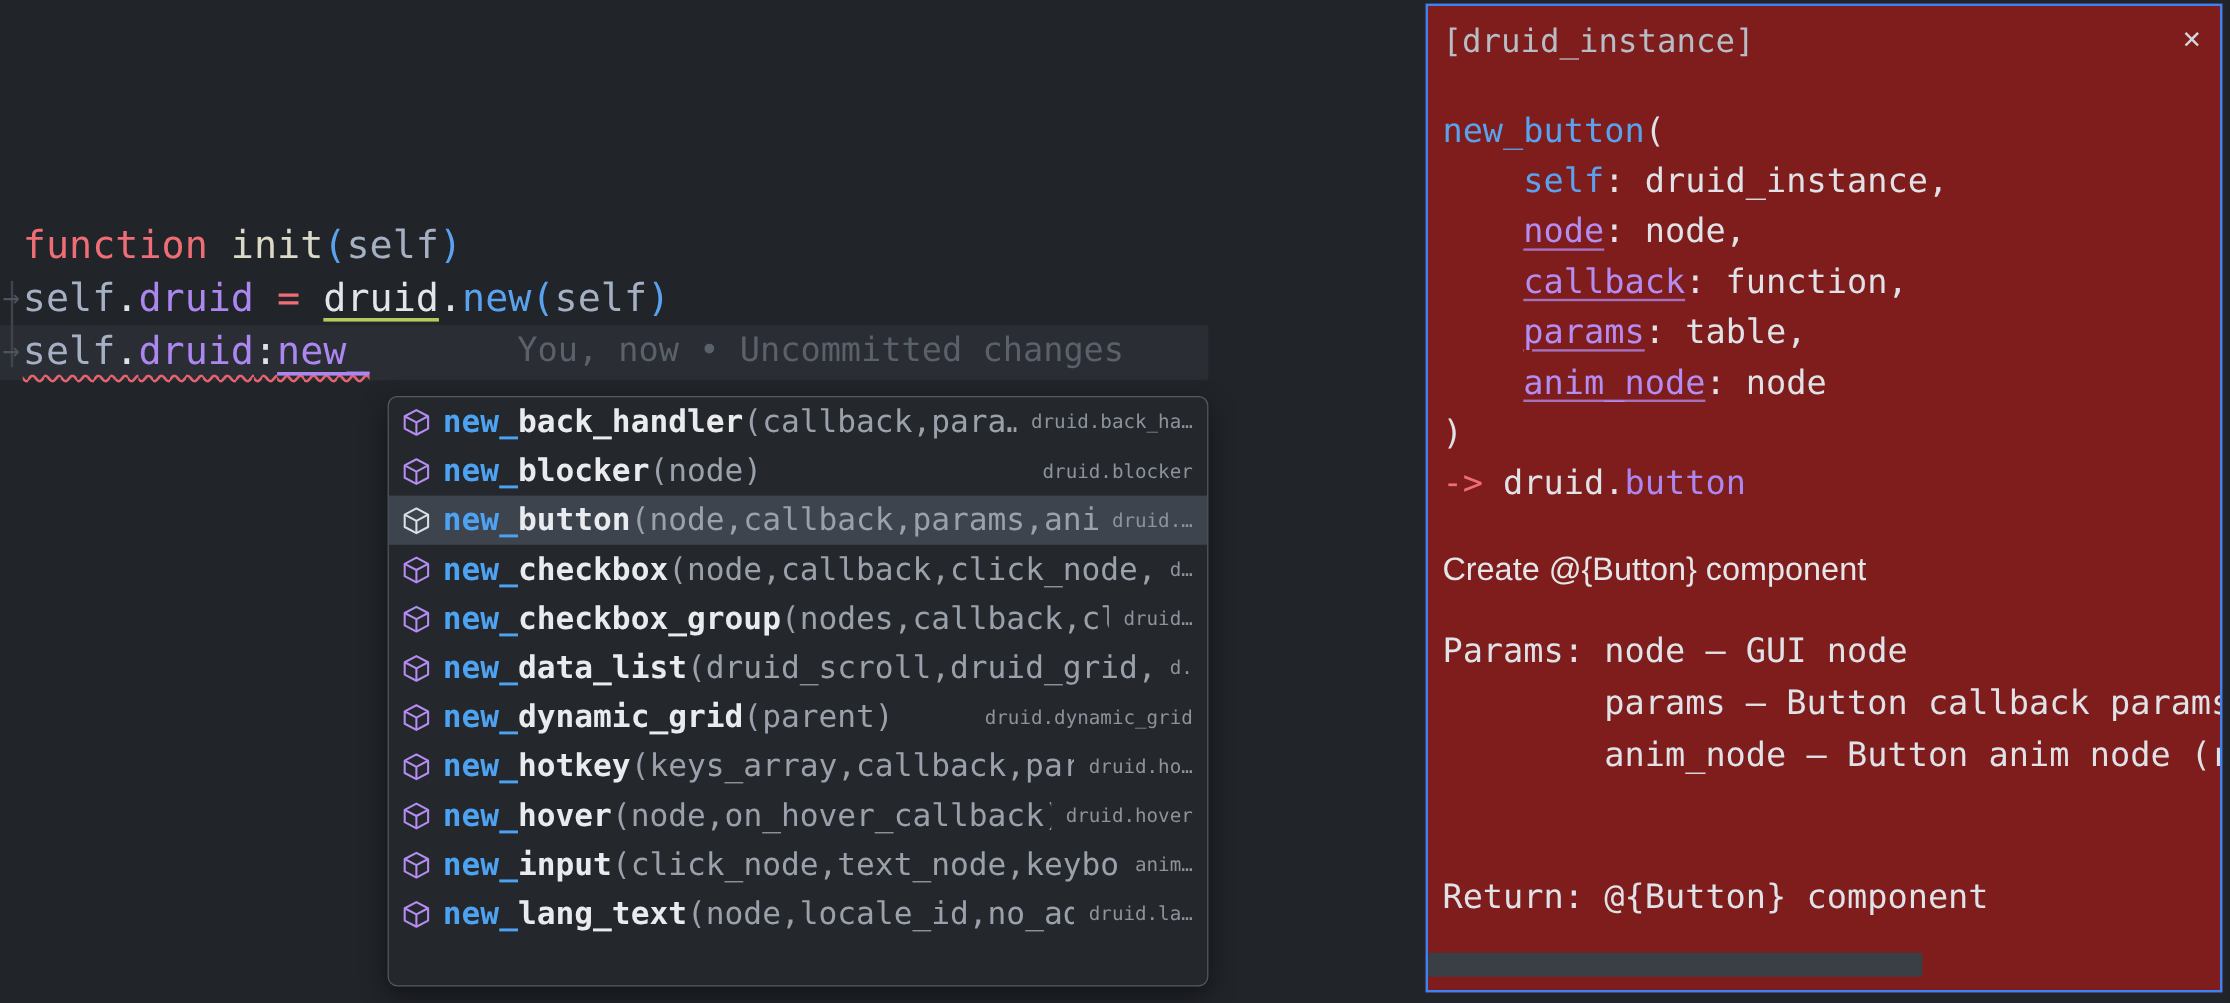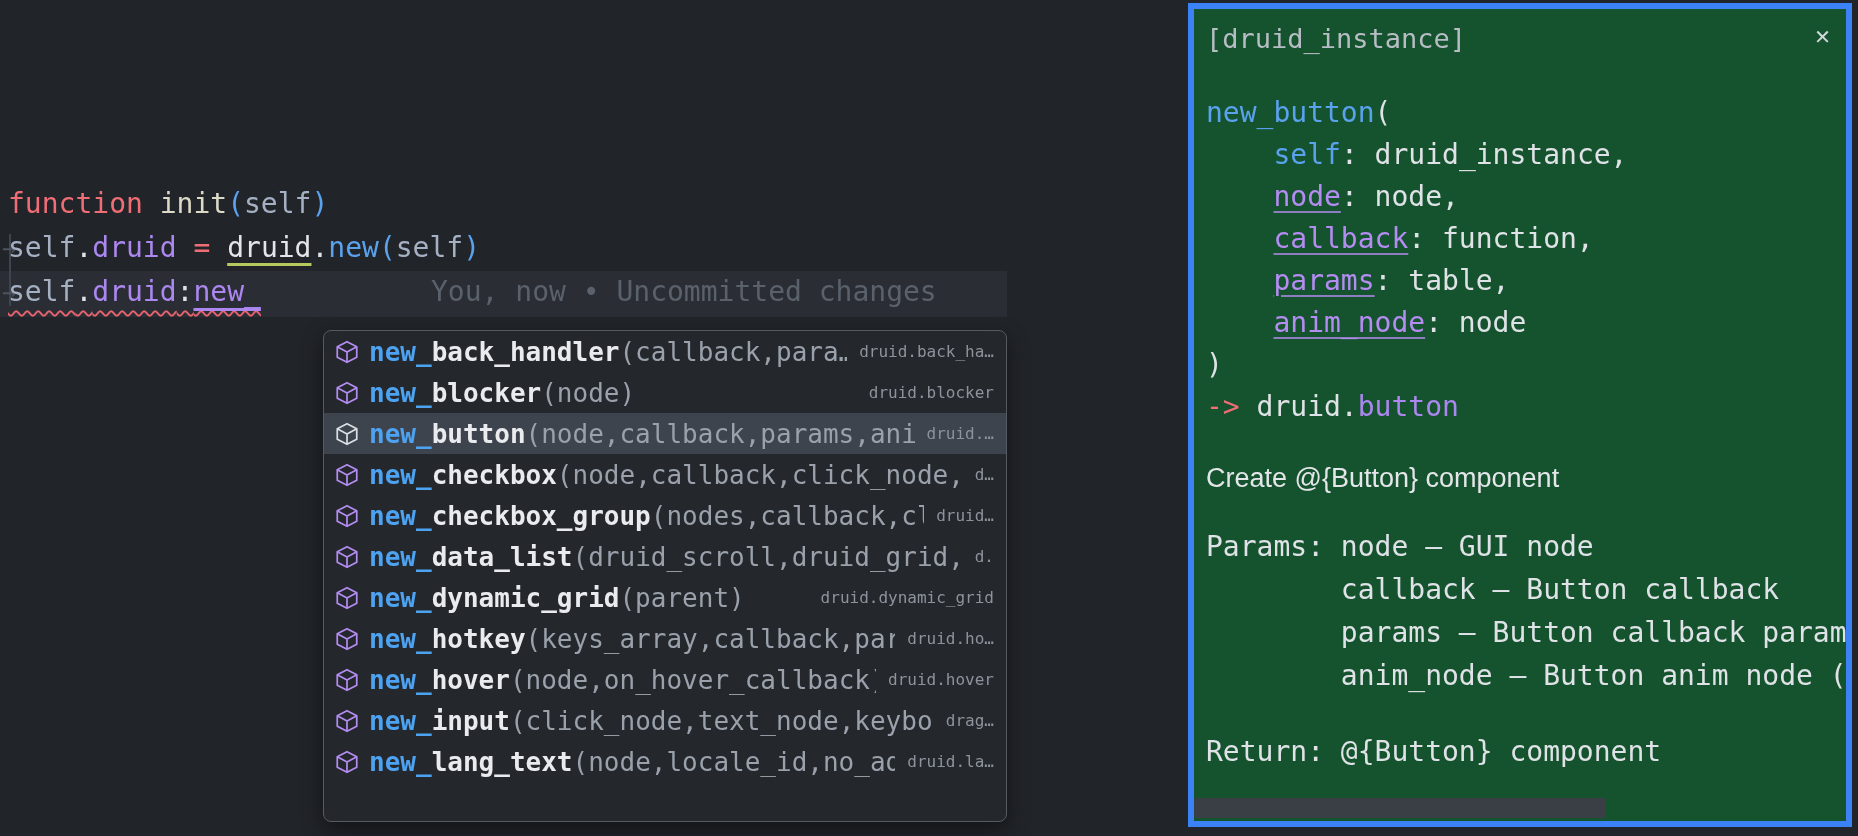--- a/index.html
+++ b/index.html
@@ -2,21 +2,21 @@
 <html><head>
 <meta charset="utf-8">
 <style>
   html,body{margin:0;padding:0}
   body{
     width:1858px;height:836px;position:relative;overflow:hidden;
     background:#212429;color:#dfe2e6;
     font-family:"DejaVu Sans Mono","Liberation Mono",monospace;
   }
   
-  .code-line{position:absolute;left:8px;height:44px;line-height:44px;font-size:28px;white-space:pre}
+  .code-line{position:absolute;left:19px;height:44px;line-height:44px;font-size:32px;white-space:pre}
   #code-l1{top:182px}
   #code-l2{top:226px}
   #code-l3{top:270px}
   #line-band{position:absolute;left:0;top:271px;width:1007px;height:46px;background:#2a2e34}
   #blame{position:absolute;left:431px;top:270px;height:44px;line-height:44px;font-size:28px;color:#5a616b;white-space:pre}
   #indent-guide{position:absolute;left:9px;top:234px;width:2px;height:72px;background:#3f454e}
   .gutter-arrow{position:absolute;left:2px;height:44px;line-height:44px;font-size:24px;color:#4d545e}
   #arrow-2{top:226px}
   #arrow-3{top:270px}
   
@@ -42,21 +42,21 @@
   .ac-icon svg{width:26px;height:26px;display:block;stroke:#b48cf2;stroke-width:1.6;fill:none;stroke-linejoin:round}
   .ac-row.selected .ac-icon svg{stroke:#dbdfe5}
   .ac-main{white-space:pre;overflow:hidden;margin-left:9px;flex:0 1 auto}
   .ac-match{color:#4da3f2;font-weight:bold}
   .ac-rest{color:#e9ebee;font-weight:bold}
   .ac-params{color:#9aa1ab}
   .ac-module{margin-left:auto;padding-left:12px;font-size:16px;color:#8d939c;white-space:pre;flex:none}
   
   #doc{
     position:absolute;left:1188px;top:3px;width:664px;height:824px;box-sizing:border-box;
-    background:#14532d;border:6px solid #3b82f6;overflow:hidden;
+    background:#7f1d1d;border:2px solid #3b82f6;overflow:hidden;
   }
   #doc-header{position:absolute;left:12px;top:12px;font-size:27px;line-height:36px;color:#b7bdc5;white-space:pre}
   #doc-close{position:absolute;right:16px;top:10px;font-size:25px;line-height:34px;color:#d3d7dc;cursor:default}
   #doc-sig{position:absolute;left:12px;top:83px;font-size:28px;line-height:42px;white-space:pre}
   #doc-desc{position:absolute;left:12px;top:451px;font-family:"Liberation Sans",sans-serif;font-size:27px;line-height:36px;color:#e4e6ea;white-space:pre}
   #doc-params{position:absolute;left:12px;top:516px;font-size:28px;line-height:43px;color:#dfe2e7;white-space:pre}
   #doc-return{position:absolute;left:12px;top:722px;font-size:28px;line-height:42px;color:#dfe2e7;white-space:pre}
   #doc-scrollbar{position:absolute;left:0;top:789px;width:412px;height:20px;background:#3a3f45;border-radius:2px}
   .param{color:#b48cf2;text-decoration:underline;text-decoration-color:rgba(180,140,242,.75);text-decoration-thickness:1.5px;text-underline-offset:5px}
 </style>
@@ -167,35 +167,35 @@
       <span class="ac-module">druid.hover</span>
     </div>
     <div class="ac-row">
       <span class="ac-icon">
         <svg viewBox="0 0 24 24">
           <path d="M12 2.5 21 7.25v9.5L12 21.5 3 16.75v-9.5Z"></path>
           <path d="M3 7.25 12 12l9-4.75M12 12v9.5"></path>
         </svg>
       </span>
       <span class="ac-main"><span class="ac-match">new_</span><span class="ac-rest">input</span><span class="ac-params">(click_node,text_node,keyboar…</span></span>
-      <span class="ac-module">drag…</span>
+      <span class="ac-module">anim…</span>
     </div>
     <div class="ac-row">
       <span class="ac-icon">
         <svg viewBox="0 0 24 24">
           <path d="M12 2.5 21 7.25v9.5L12 21.5 3 16.75v-9.5Z"></path>
           <path d="M3 7.25 12 12l9-4.75M12 12v9.5"></path>
         </svg>
       </span>
       <span class="ac-main"><span class="ac-match">new_</span><span class="ac-rest">lang_text</span><span class="ac-params">(node,locale_id,no_ad…</span></span>
       <span class="ac-module">druid.la…</span>
     </div>
   </div>
 
 <div id="doc">
   <div id="doc-header">[druid_instance]</div>
   <div id="doc-close">✕</div>
   <div id="doc-sig"><div><span class="blue">new_button</span><span class="fg">(</span></div><div><span class="fg">    </span><span class="blue">self</span><span class="fg">: druid_instance,</span></div><div><span class="fg">    </span><span class="param">node</span><span class="fg">: node,</span></div><div><span class="fg">    </span><span class="param">callback</span><span class="fg">: function,</span></div><div><span class="fg">    </span><span class="param">params</span><span class="fg">: table,</span></div><div><span class="fg">    </span><span class="param">anim_node</span><span class="fg">: node</span></div><div><span class="fg">)</span></div><div><span class="kw">-&gt;</span><span class="fg"> druid.</span><span class="field">button</span></div></div>
   <div id="doc-desc">Create @{Button} component</div>
-  <div id="doc-params"><div>Params: node – GUI node</div><div>        callback – Button callback</div><div>        params – Button callback params</div><div>        anim_node – Button anim node (r</div></div>
+  <div id="doc-params"><div>Params: node – GUI node</div><div>        params – Button callback params</div><div>        anim_node – Button anim node (r</div></div>
   <div id="doc-return">Return: @{Button} component</div>
   <div id="doc-scrollbar"></div>
 </div>
 
 </body></html>

